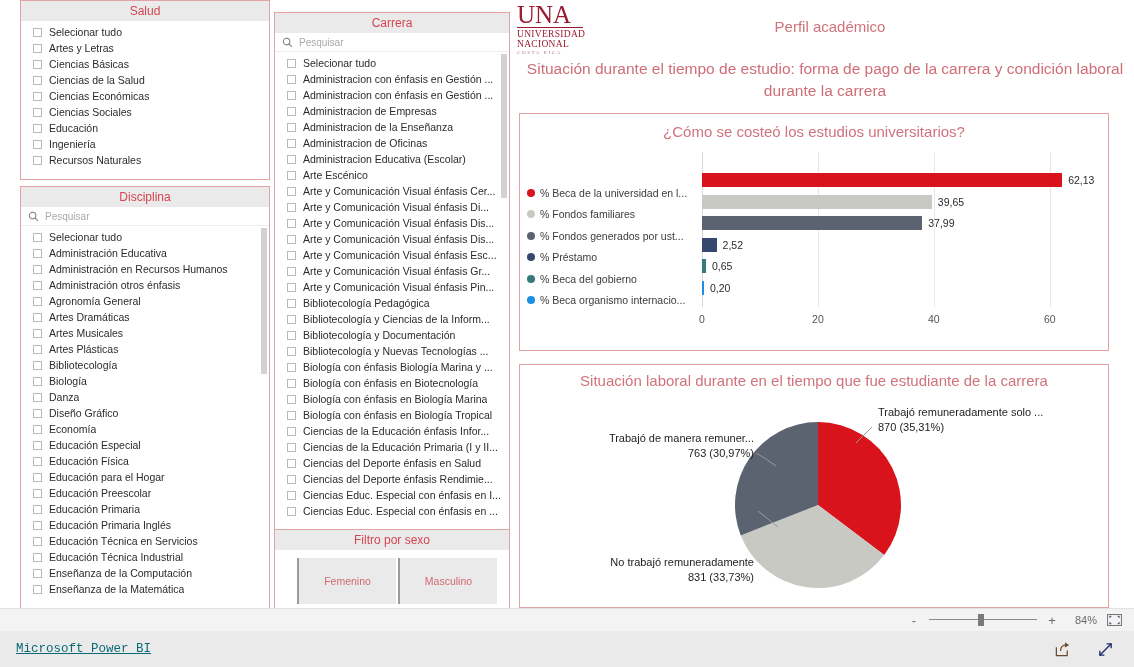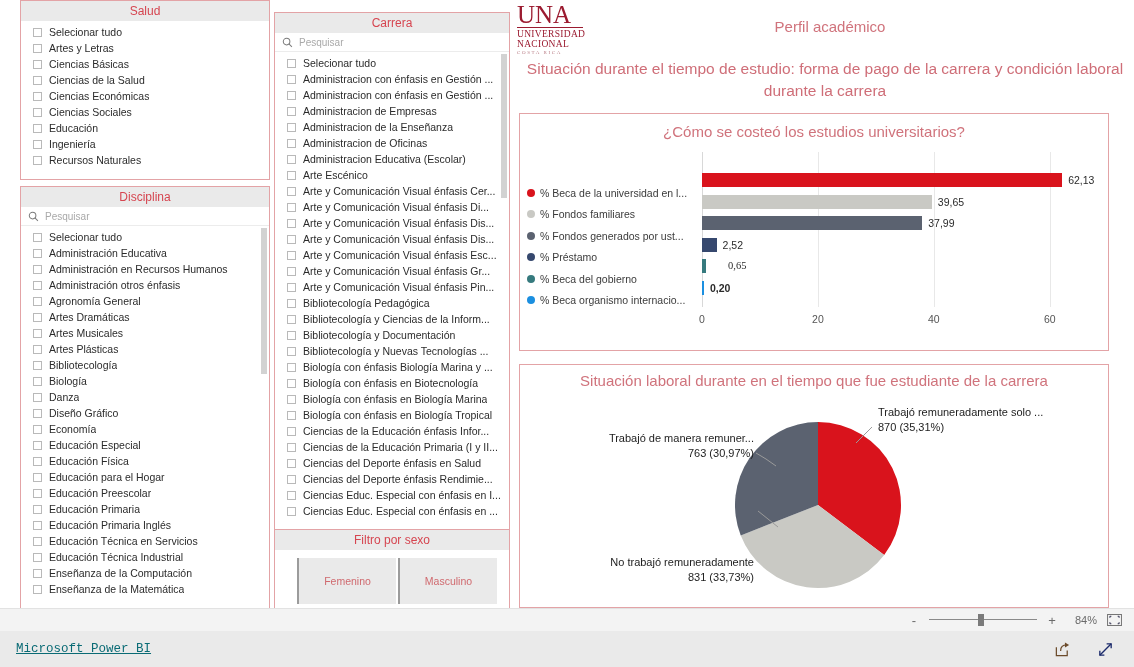--- a/index.html
+++ b/index.html
@@ -522,23 +522,23 @@
         <div class="axisline" style="left: 0px; height: 155px;"></div>
         <div class="bar" style="left: 0px; top: 21px; width: 360.174px; background: rgb(217, 19, 28);"></div>
         <div class="bar-val" style="left: 366.174px; top: 22px;">62,13</div>
         <div class="bar" style="left: 0px; top: 42.5px; width: 229.855px; background: rgb(201, 201, 196);"></div>
         <div class="bar-val" style="left: 235.855px; top: 43.5px;">39,65</div>
         <div class="bar" style="left: 0px; top: 64px; width: 220.232px; background: rgb(91, 98, 112);"></div>
         <div class="bar-val" style="left: 226.232px; top: 65px;">37,99</div>
         <div class="bar" style="left: 0px; top: 85.5px; width: 14.6087px; background: rgb(54, 72, 110);"></div>
         <div class="bar-val" style="left: 20.6087px; top: 86.5px;">2,52</div>
         <div class="bar" style="left: 0px; top: 107px; width: 3.76812px; background: rgb(54, 122, 126);"></div>
-        <div class="bar-val" style="left: 26px; top: 108px; font-family: Liberation Serif, serif;">0,65</div>
+        <div class="bar-val" style="left: 10px; top: 108px;">0,65</div>
         <div class="bar" style="left: 0px; top: 128.5px; width: 2px; background: rgb(27, 143, 224);"></div>
-        <div class="bar-val" style="left: 8px; top: 129.5px; font-weight: bold;">0,20</div>
+        <div class="bar-val" style="left: 8px; top: 129.5px;">0,20</div>
         <div class="tick" style="left: -20px; top: 161px; width: 40px;">0</div>
         <div class="tick" style="left: 95.942px; top: 161px; width: 40px;">20</div>
         <div class="tick" style="left: 211.884px; top: 161px; width: 40px;">40</div>
         <div class="tick" style="left: 327.826px; top: 161px; width: 40px;">60</div>
       </div>
   </div>
 
   <div class="card" style="left:519px; top:364px; width:590px; height:244px;">
     <div class="card-title" style="margin-top:7px;">Situación laboral durante en el tiempo que fue estudiante de la carrera</div>
     <div class="pie-wrap" id="pie-wrap" style="left:0; top:0; width:588px; height:242px;"><svg width="588" height="242">

